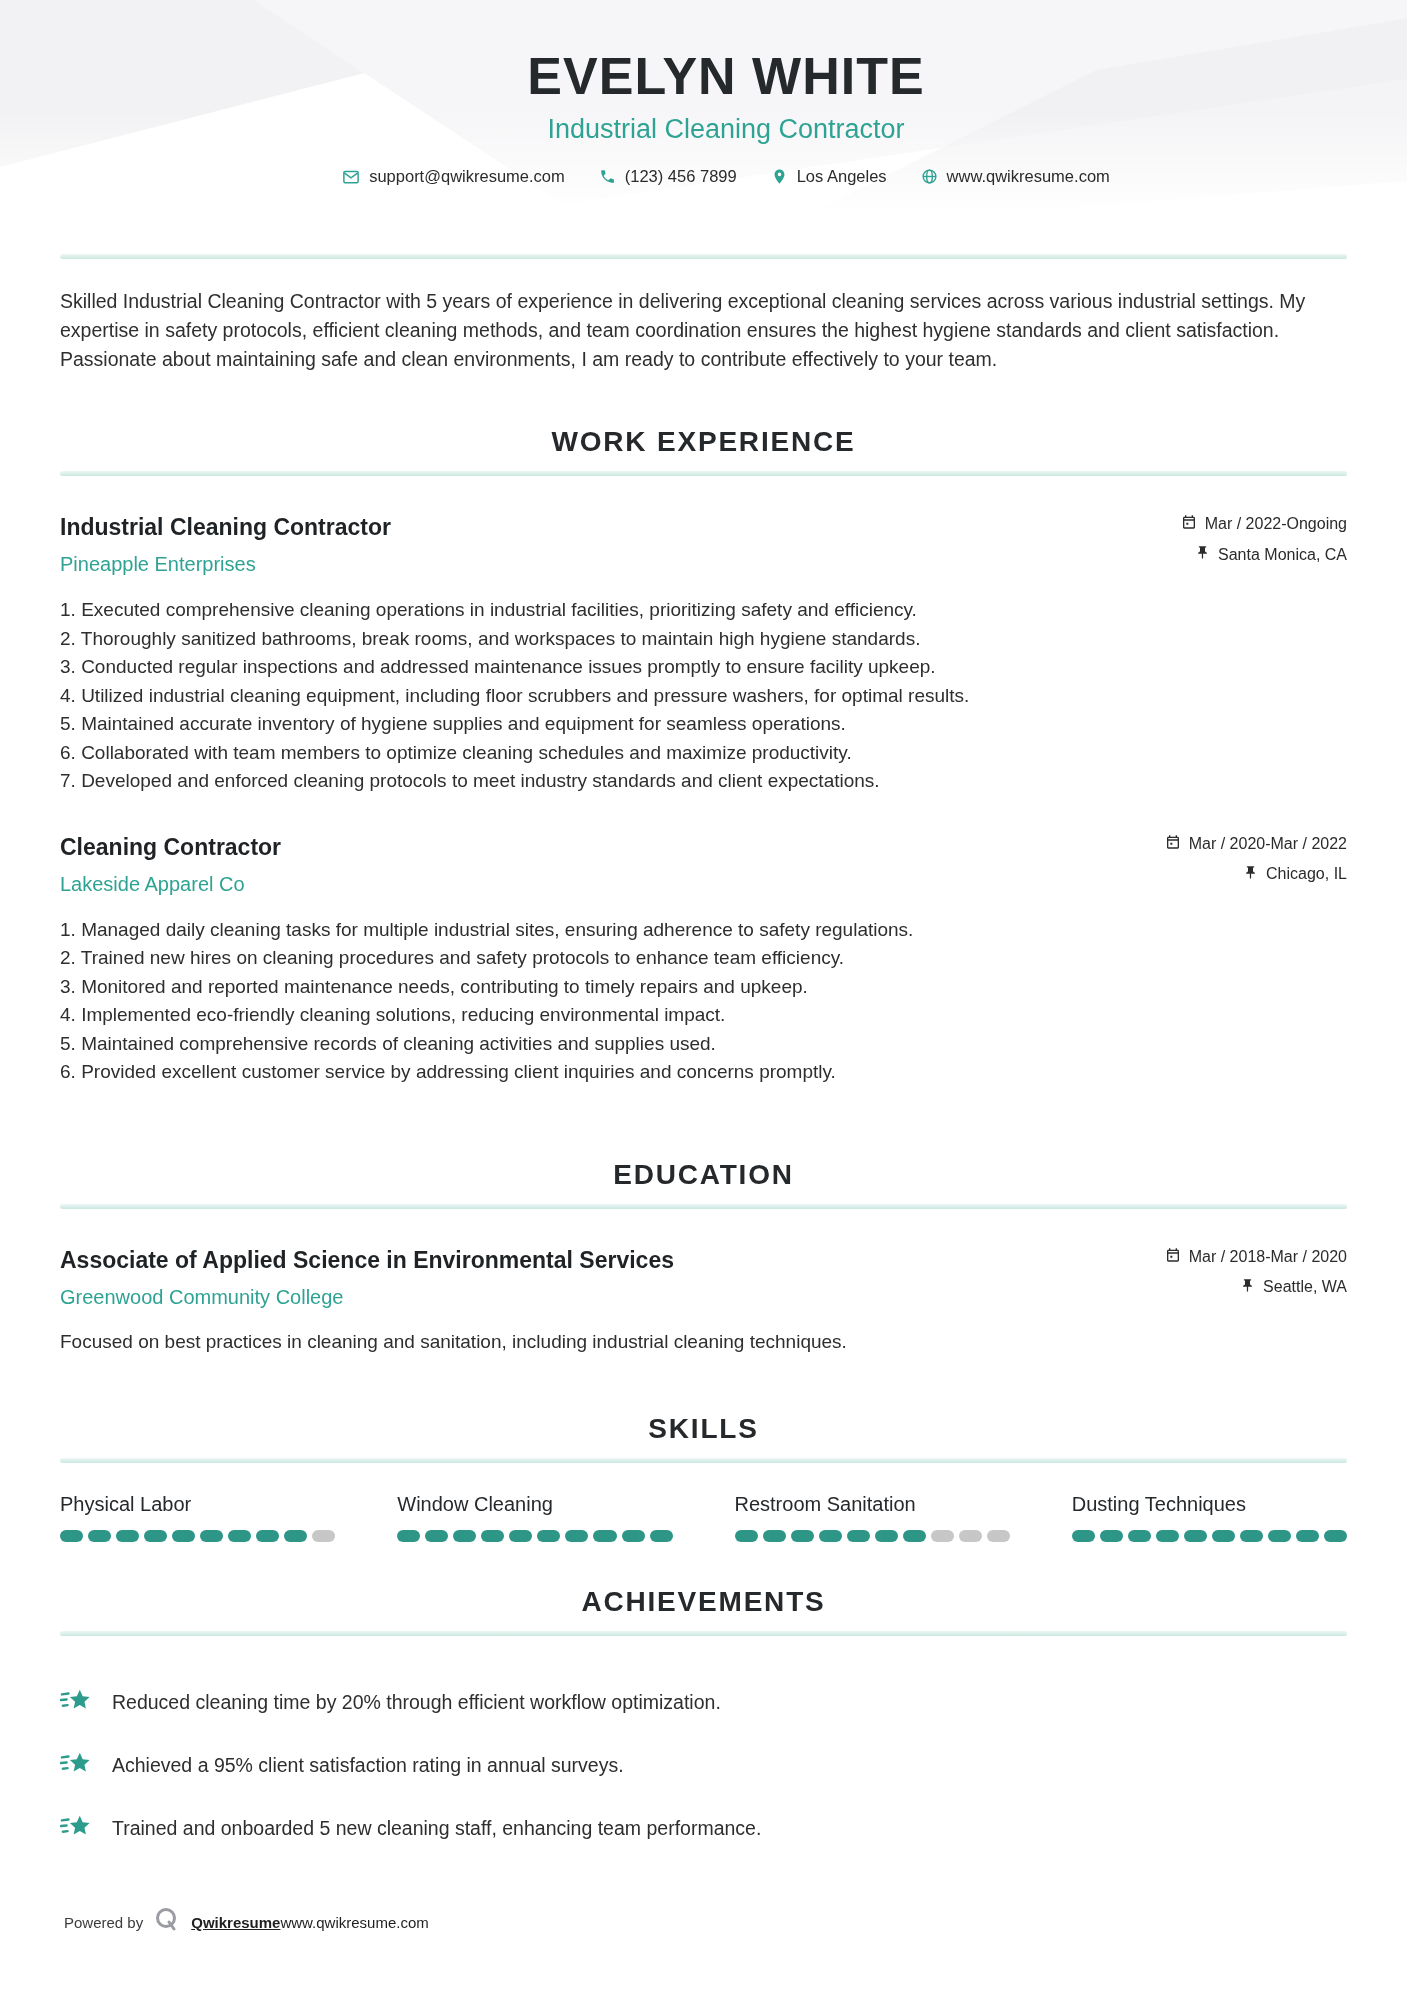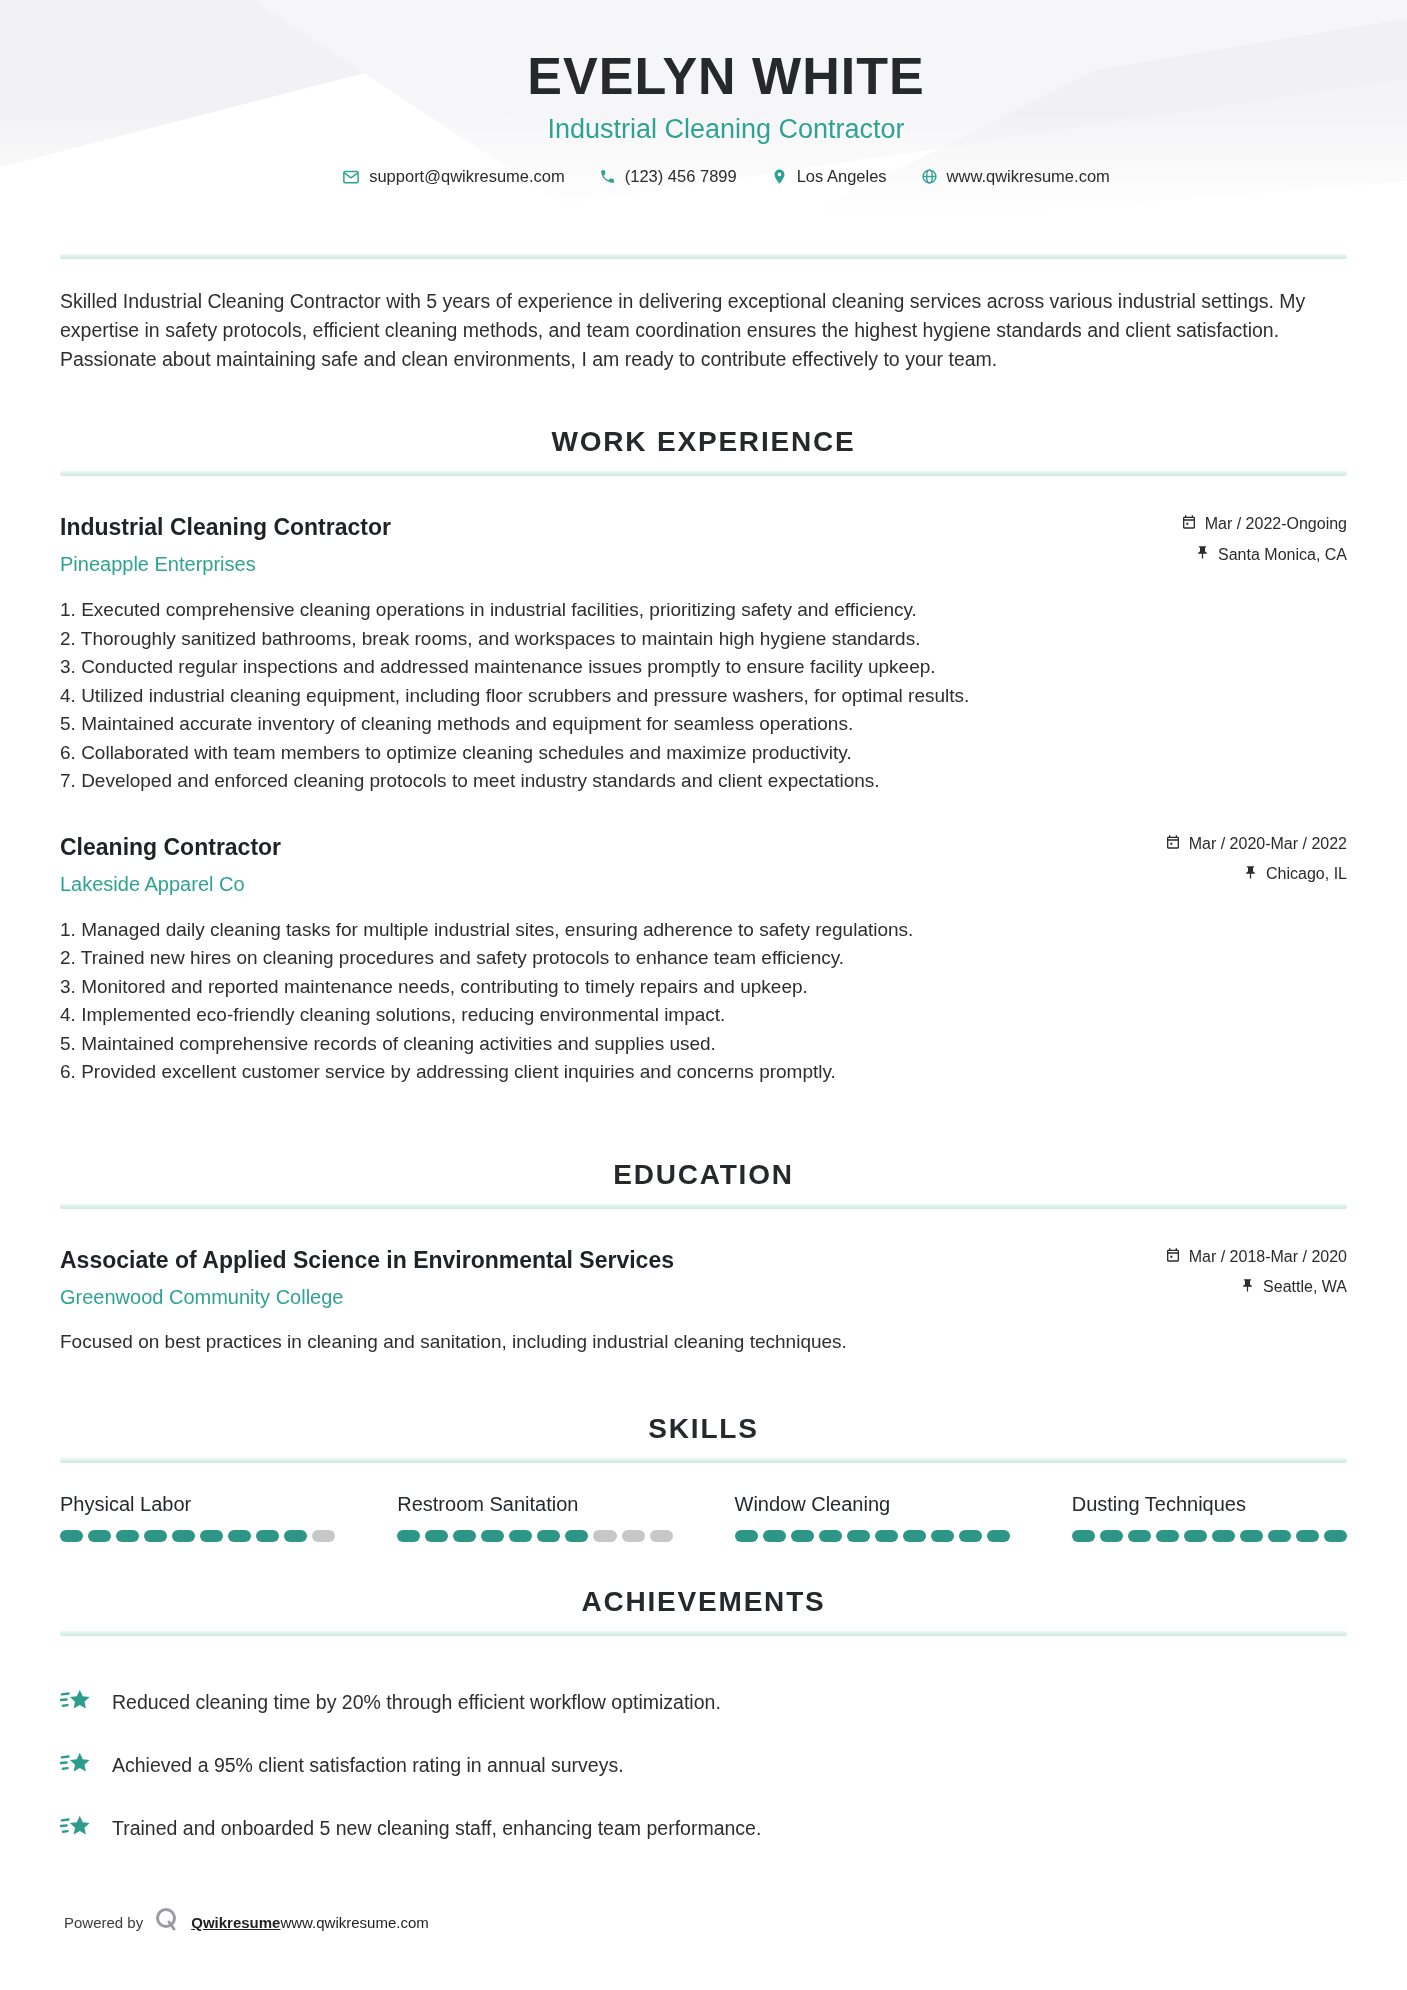--- a/index.html
+++ b/index.html
@@ -158,21 +158,21 @@
             </span>
             <span>Santa Monica, CA</span>
           </div>
         </div>
       </div>
       <ol class="num-list">
         <li>Executed comprehensive cleaning operations in industrial facilities, prioritizing safety and efficiency.</li>
         <li>Thoroughly sanitized bathrooms, break rooms, and workspaces to maintain high hygiene standards.</li>
         <li>Conducted regular inspections and addressed maintenance issues promptly to ensure facility upkeep.</li>
         <li>Utilized industrial cleaning equipment, including floor scrubbers and pressure washers, for optimal results.</li>
-        <li>Maintained accurate inventory of cleaning methods and equipment for seamless operations.</li>
+        <li>Maintained accurate inventory of hygiene supplies and equipment for seamless operations.</li>
         <li>Collaborated with team members to optimize cleaning schedules and maximize productivity.</li>
         <li>Developed and enforced cleaning protocols to meet industry standards and client expectations.</li>
       </ol>
     </div>
 
     <div class="entry">
       <div class="entry-head">
         <div class="entry-left">
           <div class="entry-title">Cleaning Contractor</div>
           <div class="entry-company">Lakeside Apparel Co</div>
@@ -253,47 +253,47 @@
             <span class="seg on"></span>
             <span class="seg on"></span>
             <span class="seg on"></span>
             <span class="seg on"></span>
             <span class="seg on"></span>
             <span class="seg on"></span>
             <span class="seg off"></span>
           </div>
       </div>
       <div class="skill-col">
+        <div class="skill-label">Window Cleaning</div>
+        <div class="bar">
+            <span class="seg on"></span>
+            <span class="seg on"></span>
+            <span class="seg on"></span>
+            <span class="seg on"></span>
+            <span class="seg on"></span>
+            <span class="seg on"></span>
+            <span class="seg on"></span>
+            <span class="seg on"></span>
+            <span class="seg on"></span>
+            <span class="seg on"></span>
+          </div>
+      </div>
+      <div class="skill-col">
         <div class="skill-label">Restroom Sanitation</div>
         <div class="bar">
             <span class="seg on"></span>
             <span class="seg on"></span>
             <span class="seg on"></span>
             <span class="seg on"></span>
             <span class="seg on"></span>
             <span class="seg on"></span>
             <span class="seg on"></span>
             <span class="seg off"></span>
             <span class="seg off"></span>
             <span class="seg off"></span>
-          </div>
-      </div>
-      <div class="skill-col">
-        <div class="skill-label">Window Cleaning</div>
-        <div class="bar">
-            <span class="seg on"></span>
-            <span class="seg on"></span>
-            <span class="seg on"></span>
-            <span class="seg on"></span>
-            <span class="seg on"></span>
-            <span class="seg on"></span>
-            <span class="seg on"></span>
-            <span class="seg on"></span>
-            <span class="seg on"></span>
-            <span class="seg on"></span>
           </div>
       </div>
       <div class="skill-col">
         <div class="skill-label">Dusting Techniques</div>
         <div class="bar">
             <span class="seg on"></span>
             <span class="seg on"></span>
             <span class="seg on"></span>
             <span class="seg on"></span>
             <span class="seg on"></span>

